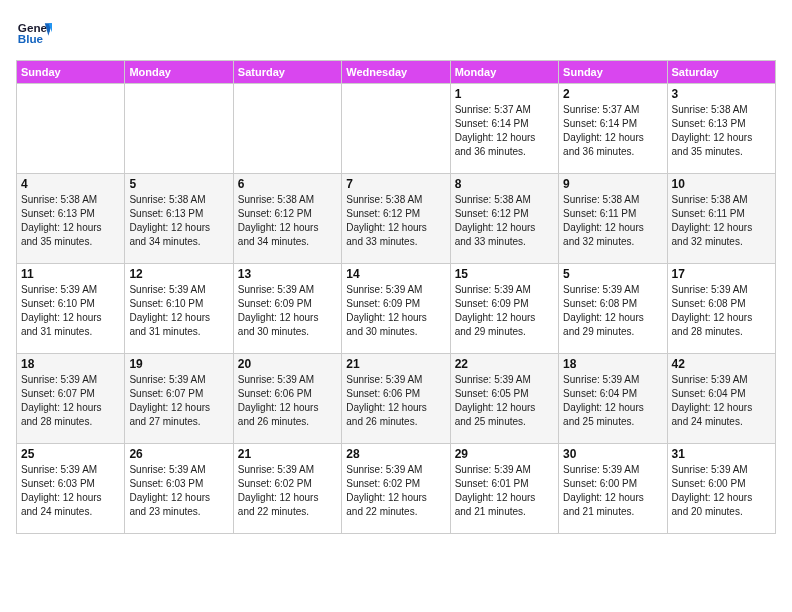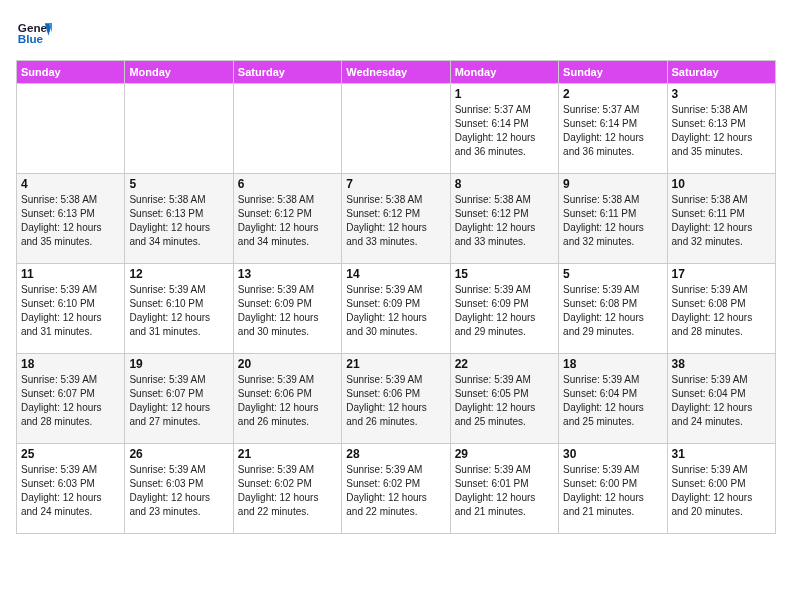--- a/index.html
+++ b/index.html
@@ -276,21 +276,21 @@
 and 25 minutes.</div>
         </td>
         <td>
           <span class="day-num">18</span>
           <div class="day-info" style="white-space: pre-line;">Sunrise: 5:39 AM
 Sunset: 6:04 PM
 Daylight: 12 hours
 and 25 minutes.</div>
         </td>
         <td>
-          <span class="day-num">38</span>
+          <span class="day-num">42</span>
           <div class="day-info" style="white-space: pre-line;">Sunrise: 5:39 AM
 Sunset: 6:04 PM
 Daylight: 12 hours
 and 24 minutes.</div>
         </td>
       </tr>
       <tr>
         <td>
           <span class="day-num">25</span>
           <div class="day-info" style="white-space: pre-line;">Sunrise: 5:39 AM

